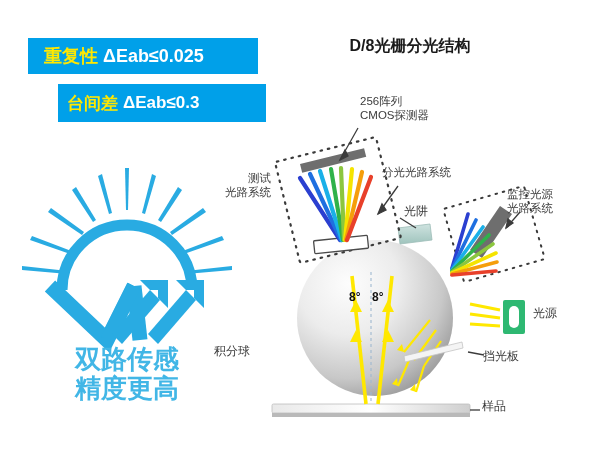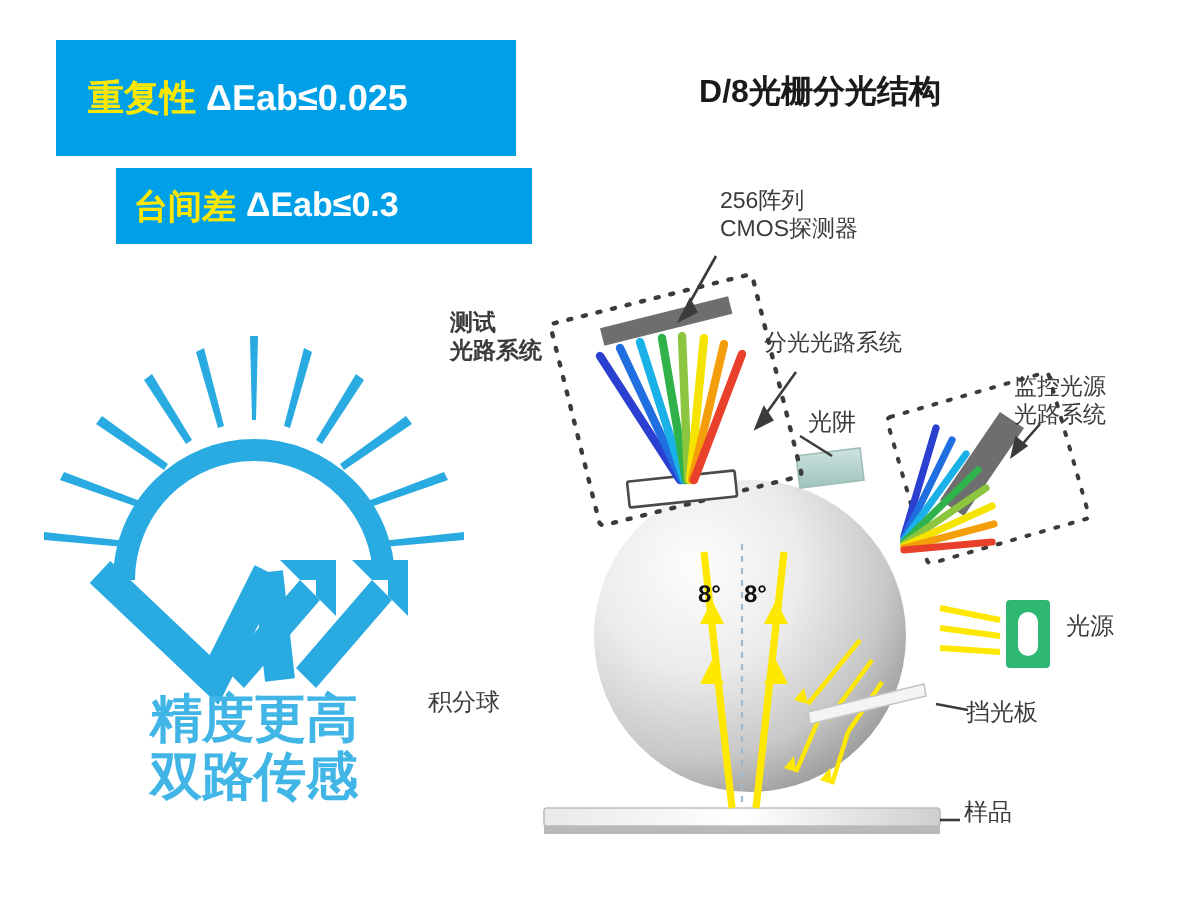--- a/index.html
+++ b/index.html
@@ -17,38 +17,38 @@
   .banner{
     background:#00a0e9;
     color:#ffe800;
     font-weight:bold;
     display:flex;align-items:center;
     padding:0 9px;
     white-space:nowrap;
     letter-spacing:0px;
   }
   .banner .val{color:#ffffff;text-align:right;}
-  #banner1{left:28px;top:20px;width:205px;height:58px;font-size:18px;padding-left:16px;}
+  #banner1{left:28px;top:38px;width:205px;height:36px;font-size:18px;padding-left:16px;}
   #banner2{left:28px;top:84px;width:190px;height:38px;font-size:17px;margin-left:30px;}
 
   
   #logo-wrap{left:22px;top:168px;width:210px;height:190px;}
   #logo-text{left:22px;top:345px;width:210px;text-align:center;
     color:#41b6e6;font-weight:bold;font-size:26px;line-height:29px;}
 
   
   #title{left:280px;top:36px;width:260px;text-align:center;
     color:#1a1a1a;font-weight:bold;font-size:16px;white-space:nowrap;}
 
   
   .lbl{color:#3b3b3b;font-size:11.5px;line-height:13.5px;white-space:nowrap;}
   .lbl.big{font-size:12px;}
 
   #lbl-cmos{left:360px;top:95px;}
-  #lbl-test{left:225px;top:156px;text-align:left;font-weight:bold;}
+  #lbl-test{left:225px;top:172px;text-align:right;}
   #lbl-split{left:382px;top:166px;}
   #lbl-trap{left:404px;top:205px;}
   #lbl-monitor{left:507px;top:188px;}
   #lbl-sphere{left:214px;top:305px;margin-top:40px;}
   #lbl-source{left:533px;top:307px;}
   #lbl-baffle{left:483px;top:350px;}
   #lbl-sample{left:482px;top:400px;text-align:right;}
   #ang-l{left:349px;top:290px;font-size:12px;font-weight:bold;color:#111;}
   #ang-r{left:372px;top:290px;font-size:12px;font-weight:bold;color:#111;}
 
@@ -108,22 +108,22 @@
       </g>
 
       <g fill="#29abe2">
         <polygon points="136,176 126,166 164,122 174,132"></polygon>
         <polygon points="154,112 182,112 182,140 172,130 172,122 164,122"></polygon>
       </g>
     </svg>
   </div>
 
   <div class="abs" id="logo-text">
+    <div>双路传感</div>
     <div>精度更高</div>
-    <div>双路传感</div>
   </div>
 
   <div class="abs" id="title">D/8光栅分光结构</div>
 
   <svg class="abs" style="left:0;top:0;" width="600" height="450">
     <defs>
       <radialGradient id="sphereGrad" cx="33%" cy="28%" r="78%">
         <stop offset="0%" stop-color="#fdfdfd"></stop>
         <stop offset="42%" stop-color="#ececec"></stop>
         <stop offset="78%" stop-color="#c8c8c8"></stop>

